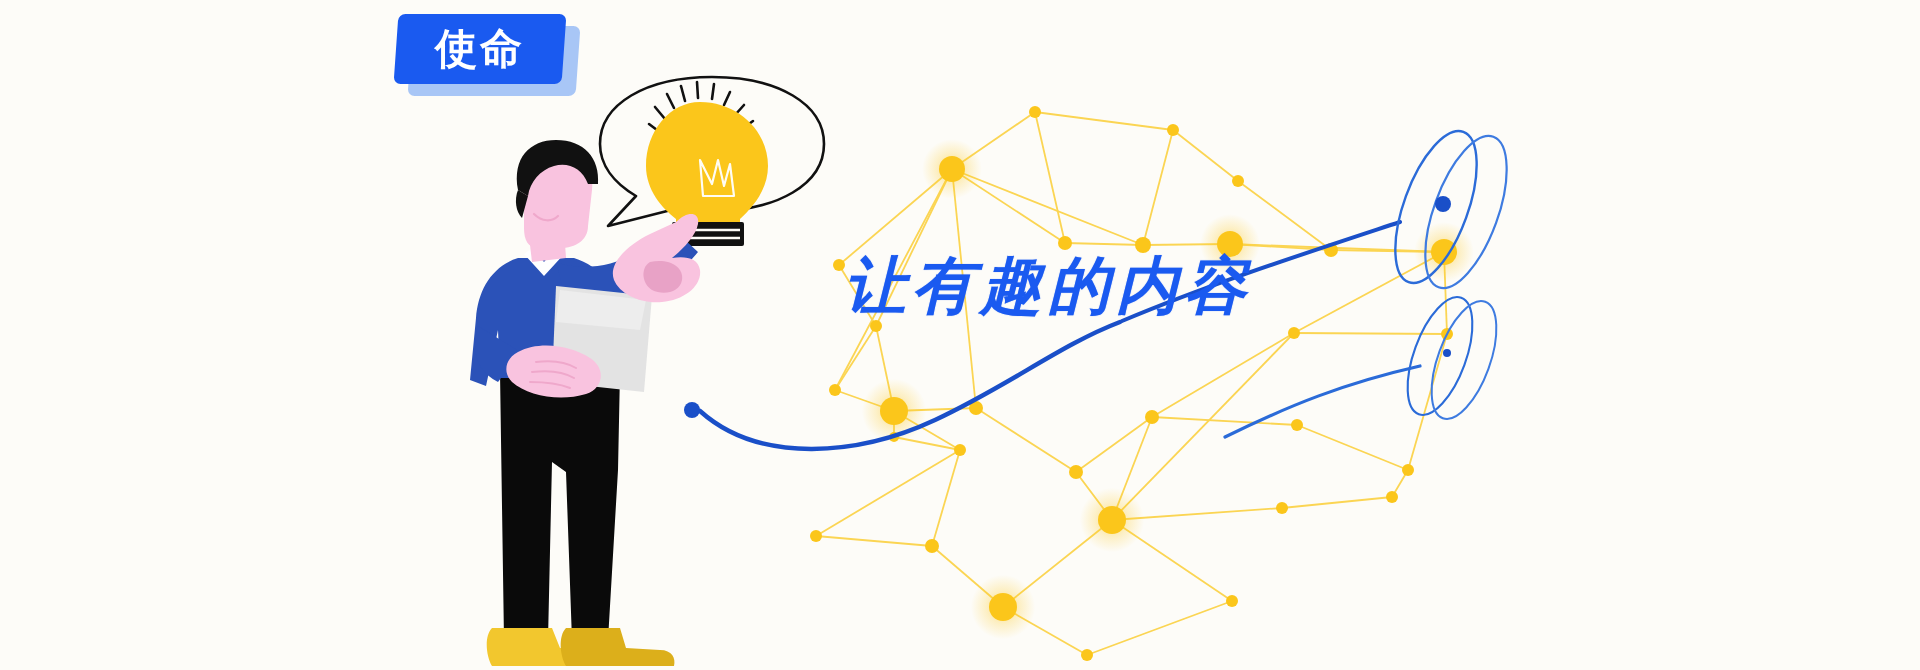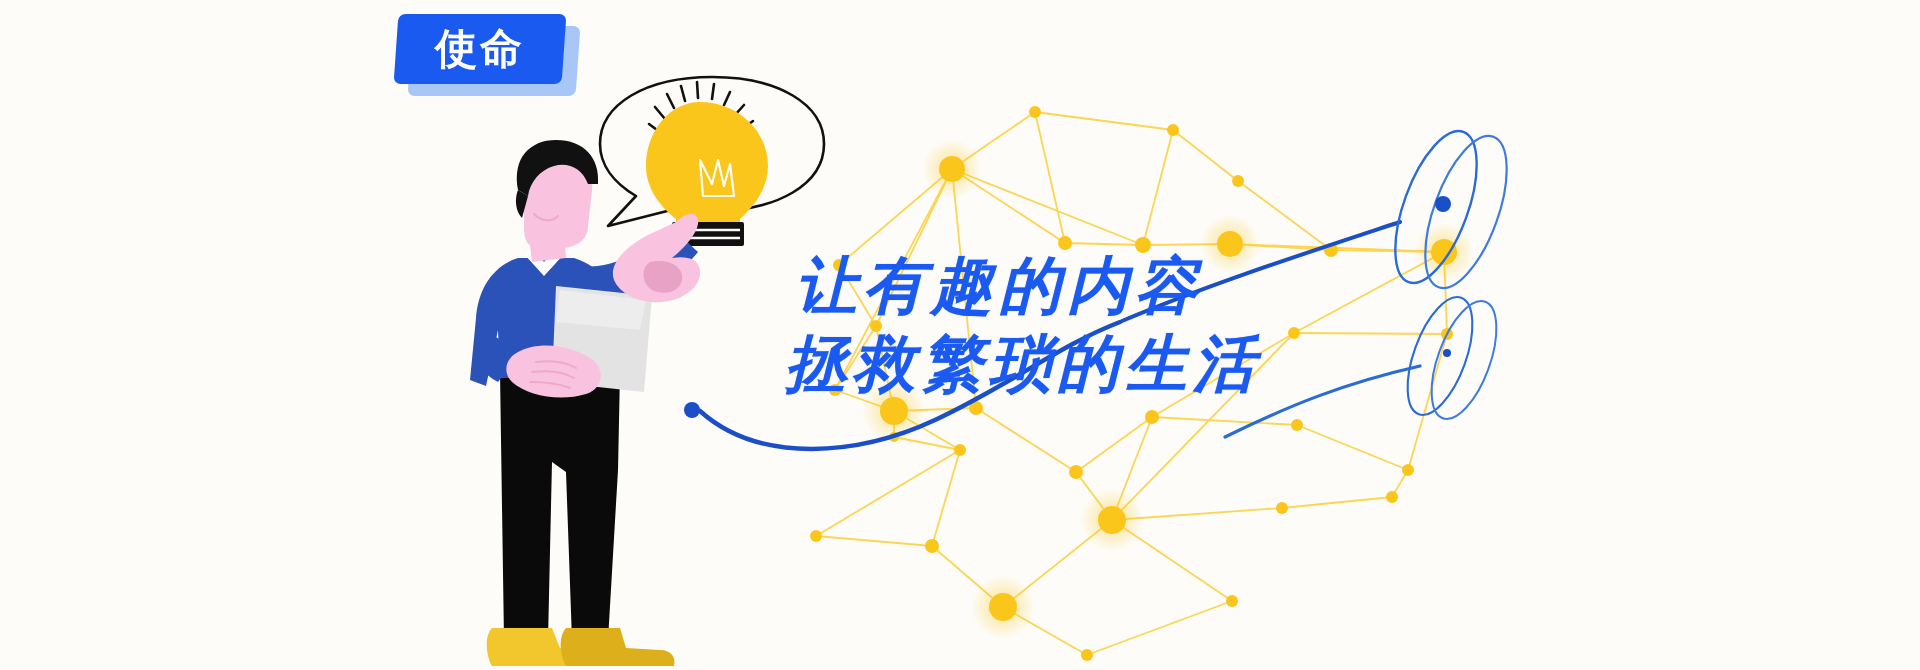--- a/index.html
+++ b/index.html
@@ -48,21 +48,21 @@
     font-weight:bold;
     letter-spacing:3px;
     transform:skewX(4deg);
     line-height:1;
     white-space:nowrap;
   }
 
   
   #headline{
     position:absolute;
-    left:795px;top:247px;
+    left:844px;top:247px;
     z-index:4;
     pointer-events:none;
   }
   .hl-line{
     color:#1A5AF0;
     font-weight:bold;
     font-size:62px;
     line-height:78px;
     letter-spacing:6px;
     white-space:nowrap;
@@ -312,21 +312,20 @@
                C 640 304, 620 294, 614 280
                C 608 264, 626 246, 650 234 Z" fill="#F9C3DF"></path>
       <path d="M650 262 C 668 258, 684 266, 682 280
                C 680 292, 664 296, 652 290
                C 642 284, 640 268, 650 262 Z" fill="#E8A2C6"></path>
     </g>
   </svg>
 
   <div id="headline">
     <div class="hl-line">让有趣的内容</div>
-    <div class="hl-line second">拯救繁琐的生活</div>
   </div>
 
   <div id="badge-wrap">
     <div id="badge-shadow"></div>
     <div id="badge-main">
       <span id="badge-label">使命</span>
     </div>
   </div>
 
 </div>

